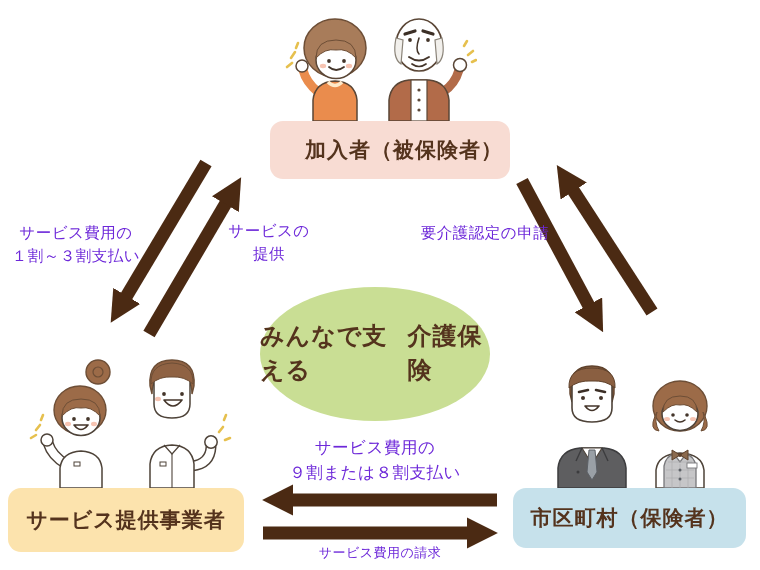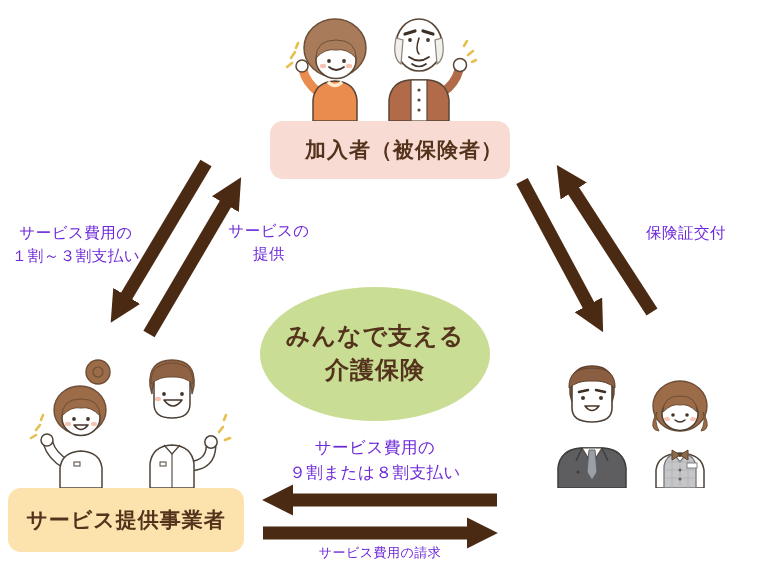--- a/index.html
+++ b/index.html
@@ -13,21 +13,21 @@
     position:absolute;z-index:3;border-radius:13px;
     display:flex;align-items:center;justify-content:center;
     font-weight:700;font-size:21px;color:#54331d;letter-spacing:1px;white-space:nowrap;
   }
   #node-insured{left:270px;top:121px;width:212px;height:58px;background:#f8dcd3;padding-left:28px;}
   #node-provider{left:8px;top:488px;width:236px;height:64px;background:#fce3ad;}
   #node-municipality{left:513px;top:488px;width:233px;height:60px;background:#c6e1eb;}
   #center-ellipse{
     position:absolute;z-index:2;left:260px;top:287px;width:230px;height:134px;
     background:#c9de94;border-radius:50%;
-    display:flex;flex-direction:column;align-items:center;justify-content:center;
+    display:flex;flex-direction:row;align-items:center;justify-content:center;
     font-weight:700;font-size:24px;line-height:1.4;color:#54331d;letter-spacing:1px;
   }
   .edge-label{
     position:absolute;z-index:3;text-align:center;color:#6d28d9;
     font-size:15.5px;line-height:1.5;letter-spacing:0.5px;white-space:nowrap;
   }
   #label-payment13{left:0px;top:222px;width:152px;}
   #label-service{left:210px;top:206px;width:118px;margin-top:14px;}
   #label-premium{left:420px;top:222px;width:130px;}
   #label-card{left:612px;top:222px;width:148px;}
@@ -190,33 +190,36 @@
     <span>みんなで支える</span>
     <span>介護保険</span>
   </div>
 
   <div class="node" id="node-insured">
     <span>加入者（被保険者）</span>
   </div>
   <div class="node" id="node-provider">
     <span>サービス提供事業者</span>
   </div>
+  <div class="node" id="node-municipality">
+    <span>市区町村（保険者）</span>
+  </div>
 
   <div class="edge-label" id="label-payment13">
     <span>サービス費用の</span>
     <span>１割～３割支払い</span>
   </div>
   <div class="edge-label" id="label-service">
     <span>サービスの</span>
     <span>提供</span>
   </div>
   <div class="edge-label" id="label-premium">
+    <span>要介護認定の申請</span>
   </div>
   <div class="edge-label" id="label-card">
-    <span>保険証交付</span>
   </div>
   <div class="edge-label" id="label-pay98">
     <span>サービス費用の</span>
     <span>９割または８割支払い</span>
   </div>
   <div class="edge-label" id="label-billing">
     <span>サービス費用の請求</span>
   </div>
 
 </div>

